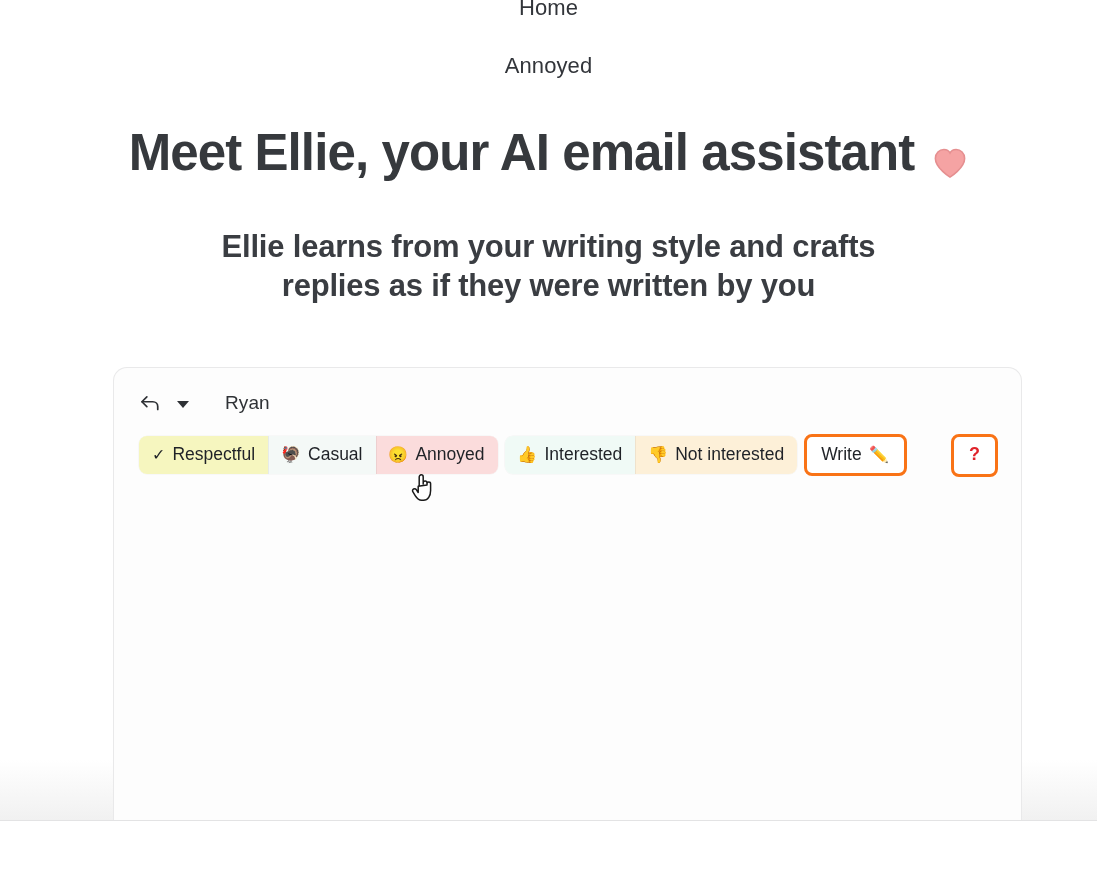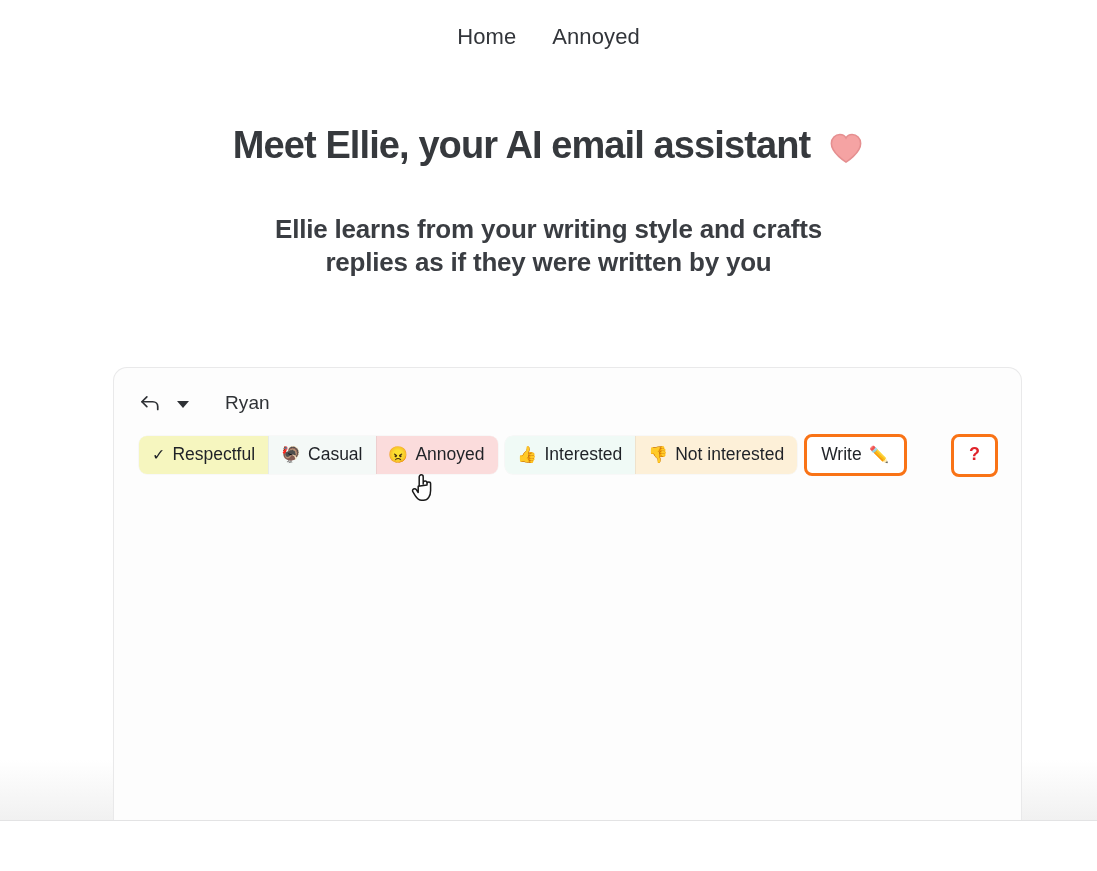--- a/index.html
+++ b/index.html
@@ -18,60 +18,61 @@
   }
 
   
   .nav {
     height: 74px;
     display: flex;
     align-items: center;
     justify-content: center;
     gap: 28px;
     background: #ffffff;
+    flex-direction: column;
   }
   .nav a {
     font-size: 22px;
     color: #32353a;
     text-decoration: none;
     letter-spacing: 0.1px;
     font-weight: 400;
     padding: 2px 4px;
     cursor: pointer;
   }
 
   
   .hero {
     text-align: center;
     padding-top: 52px;
   }
   .hero h1 {
     margin: 0;
-    font-size: 38px;
+    font-size: 51px;
     line-height: 1.05;
     font-weight: 700;
     color: #36393d;
     letter-spacing: -0.9px;
     display: flex;
     align-items: center;
     justify-content: center;
     gap: 18px;
     white-space: nowrap;
   }
   .heart-icon {
     display: inline-block;
     width: 36px;
     height: 36px;
     position: relative;
     top: 2px;
     flex: 0 0 auto;
   }
   .hero h2 {
     margin: 47px 0 0 0;
-    font-size: 26px;
+    font-size: 31px;
     line-height: 1.27;
     font-weight: 700;
     color: #3a3d42;
     letter-spacing: -0.2px;
   }
 
   
   .card-wrap {
     position: absolute;
     left: 113px;

